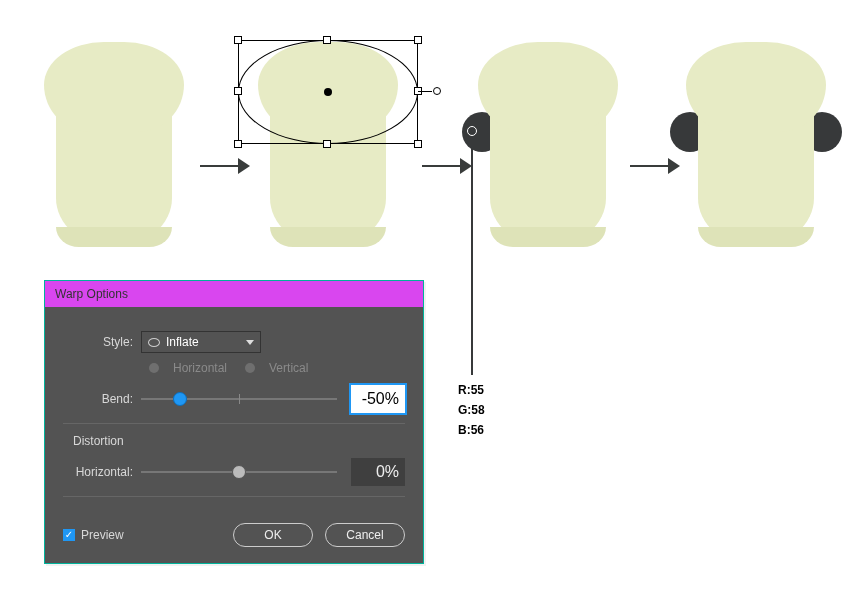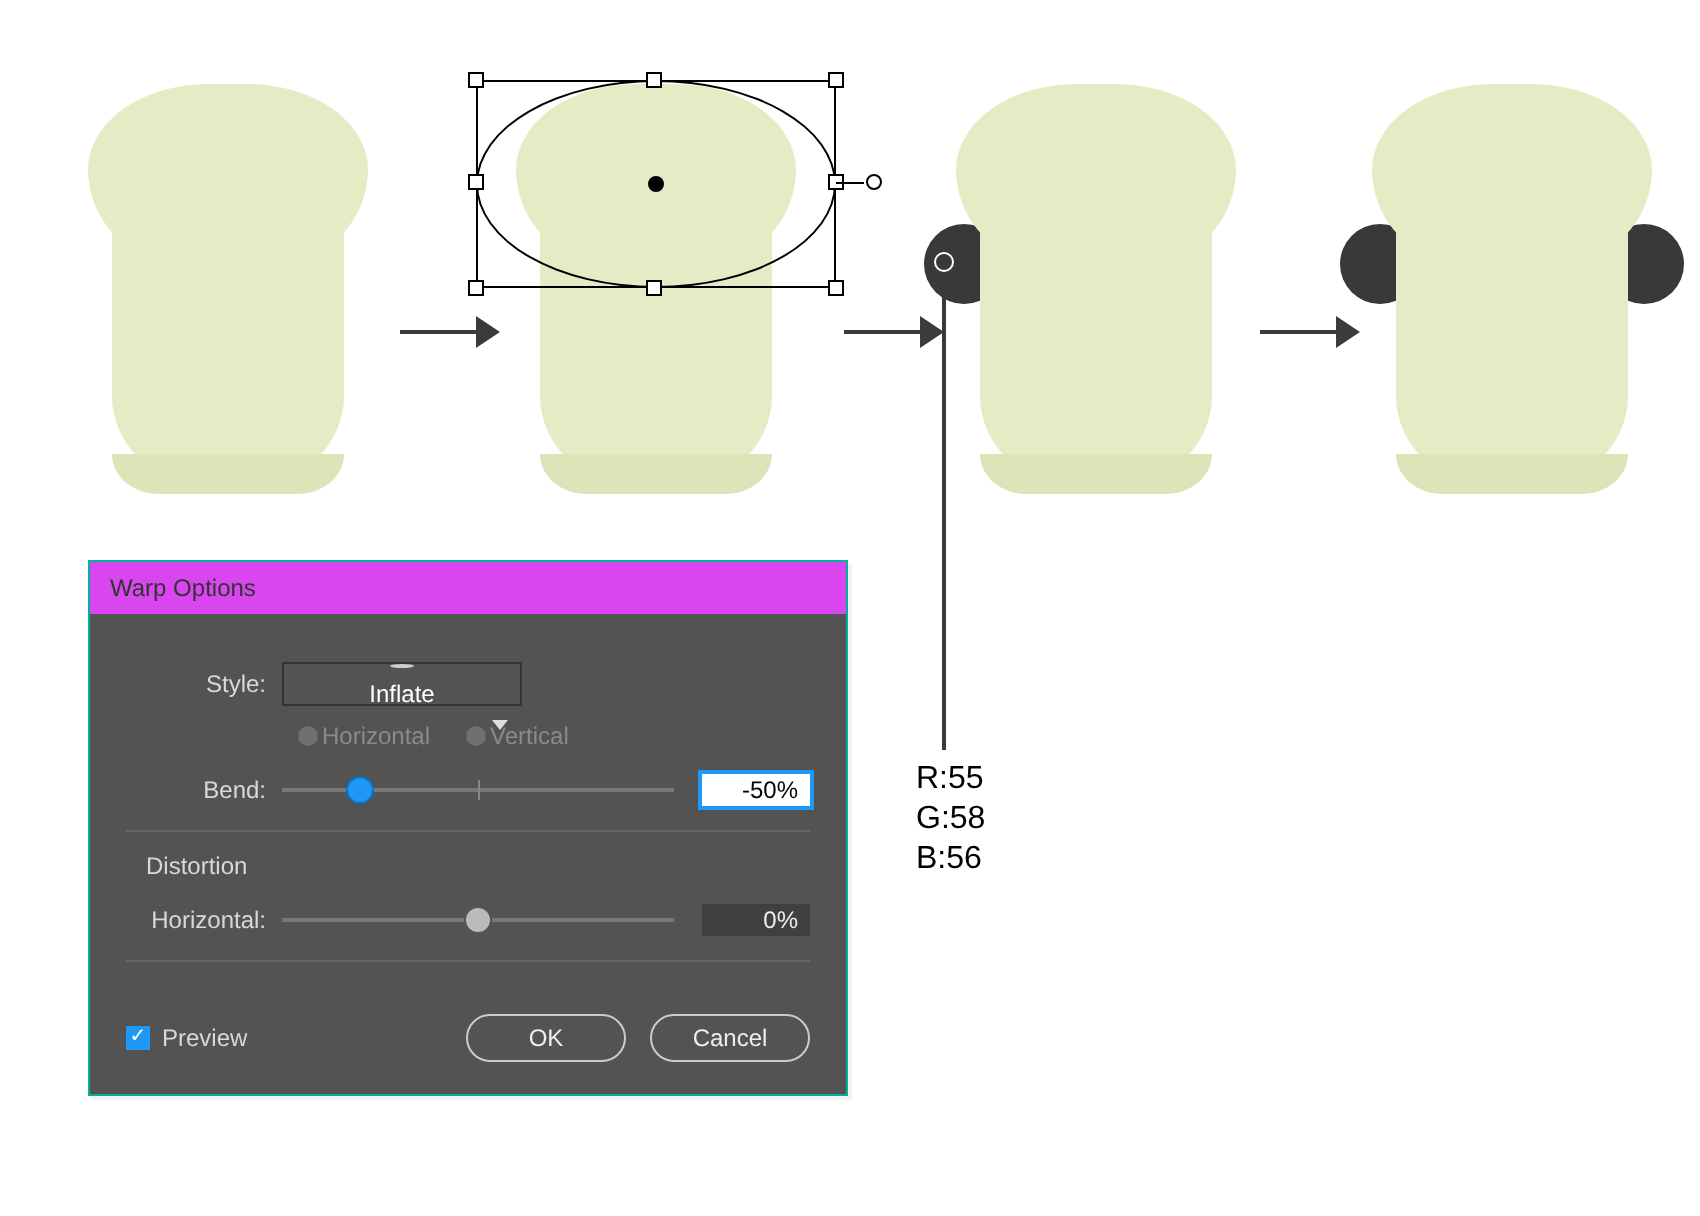--- a/index.html
+++ b/index.html
@@ -79,60 +79,60 @@
   .arrow .tip{
     position:absolute;right:0;top:0;width:0;height:0;
     border-left:12px solid #393c3b;border-top:8px solid transparent;border-bottom:8px solid transparent;
   }
 
   
   .callout{
     position:absolute;width:2px;background:#37393a;
   }
   .callout .dot{position:absolute;top:-5px;left:-4px;width:10px;height:10px;border-radius:50%;background:#37393a;border:1px solid #fff;box-shadow:0 0 0 1px #37393a}
-  .rgb{position:absolute;font-size:16px;font-weight:400;color:#000;line-height:20px}
+  .rgb{position:absolute;font-size:12px;font-weight:700;color:#000;line-height:20px}
 
   
   .dialog{
     position:absolute;
     width:380px;
     border:1px solid #00b39b;
     background:#535353;
     color:#d8d8d8;
     box-shadow: 2px 2px 0 rgba(0,0,0,.05);
   }
   .dialog .titlebar{
     background:#d946ef;color:#333;
     padding:6px 10px;font-size:12px;
   }
   .dialog .content{padding:14px 18px 10px 18px}
   .row{display:flex;align-items:center;margin:10px 0}
   .row .lbl{width:78px;text-align:right;padding-right:8px;font-size:12px;color:#d8d8d8}
   .select{
     display:flex;align-items:center;gap:6px;
     background:#535353;border:1px solid #333;color:#fff;
-    height:22px;padding:0 6px;width:120px;position:relative;font-size:12px;flex-direction:column;
+    height:22px;padding:0 6px;width:120px;position:relative;font-size:12px;
   }
   .select .caret{margin-left:auto;border-left:4px solid transparent;border-right:4px solid transparent;border-top:5px solid #ddd}
   .select .oicon{width:12px;height:9px;border:1px solid #ccc;border-radius:50%}
   .radio-row{display:flex;gap:18px;padding-left:86px;color:#8a8a8a;font-size:12px;margin-top:-2px;margin-bottom:10px}
-  .radio-row .r{display:flex;align-items:center;gap:2px}
+  .radio-row .r{display:flex;align-items:center;gap:14px}
   .radio-dot{width:10px;height:10px;border-radius:50%;background:#6f6f6f}
   .slider{position:relative;flex:1;height:20px}
   .slider .track{position:absolute;left:0;right:0;top:9px;height:2px;background:#777}
   .slider .tick{position:absolute;top:5px;width:1px;height:10px;background:#888}
   .slider .thumb{
     position:absolute;top:3px;width:14px;height:14px;border-radius:50%;
     background:#bbb;border:1px solid #555;margin-left:-7px
   }
   .slider .thumb.blue{background:#1f97f4;border-color:#0d6fbd}
   .valbox{
-    width:54px;height:16px;margin-left:14px;
+    width:54px;height:28px;margin-left:14px;
     background:#3f3f3f;color:#eee;border:none;
-    display:flex;align-items:center;justify-content:flex-end;padding:0 6px;font-size:12px
+    display:flex;align-items:center;justify-content:flex-end;padding:0 6px;font-size:16px
   }
   .valbox.selected{background:#fff;color:#000;outline:2px solid #1f97f4}
   .section-title{font-size:12px;color:#d8d8d8;margin:10px 0 4px 10px}
   .divider{height:1px;background:#666;margin:4px 0}
   .footer{display:flex;align-items:center;padding:12px 18px 16px 18px;gap:12px}
   .check{display:flex;align-items:center;gap:6px;font-size:12px;color:#d8d8d8}
   .check .box{width:12px;height:12px;background:#1f97f4;display:flex;align-items:center;justify-content:center;color:#fff;font-size:10px;line-height:1}
   .btn{
     border:1px solid #ccc;border-radius:14px;background:transparent;color:#eee;
     width:80px;height:24px;display:flex;align-items:center;justify-content:center;font-size:12px

